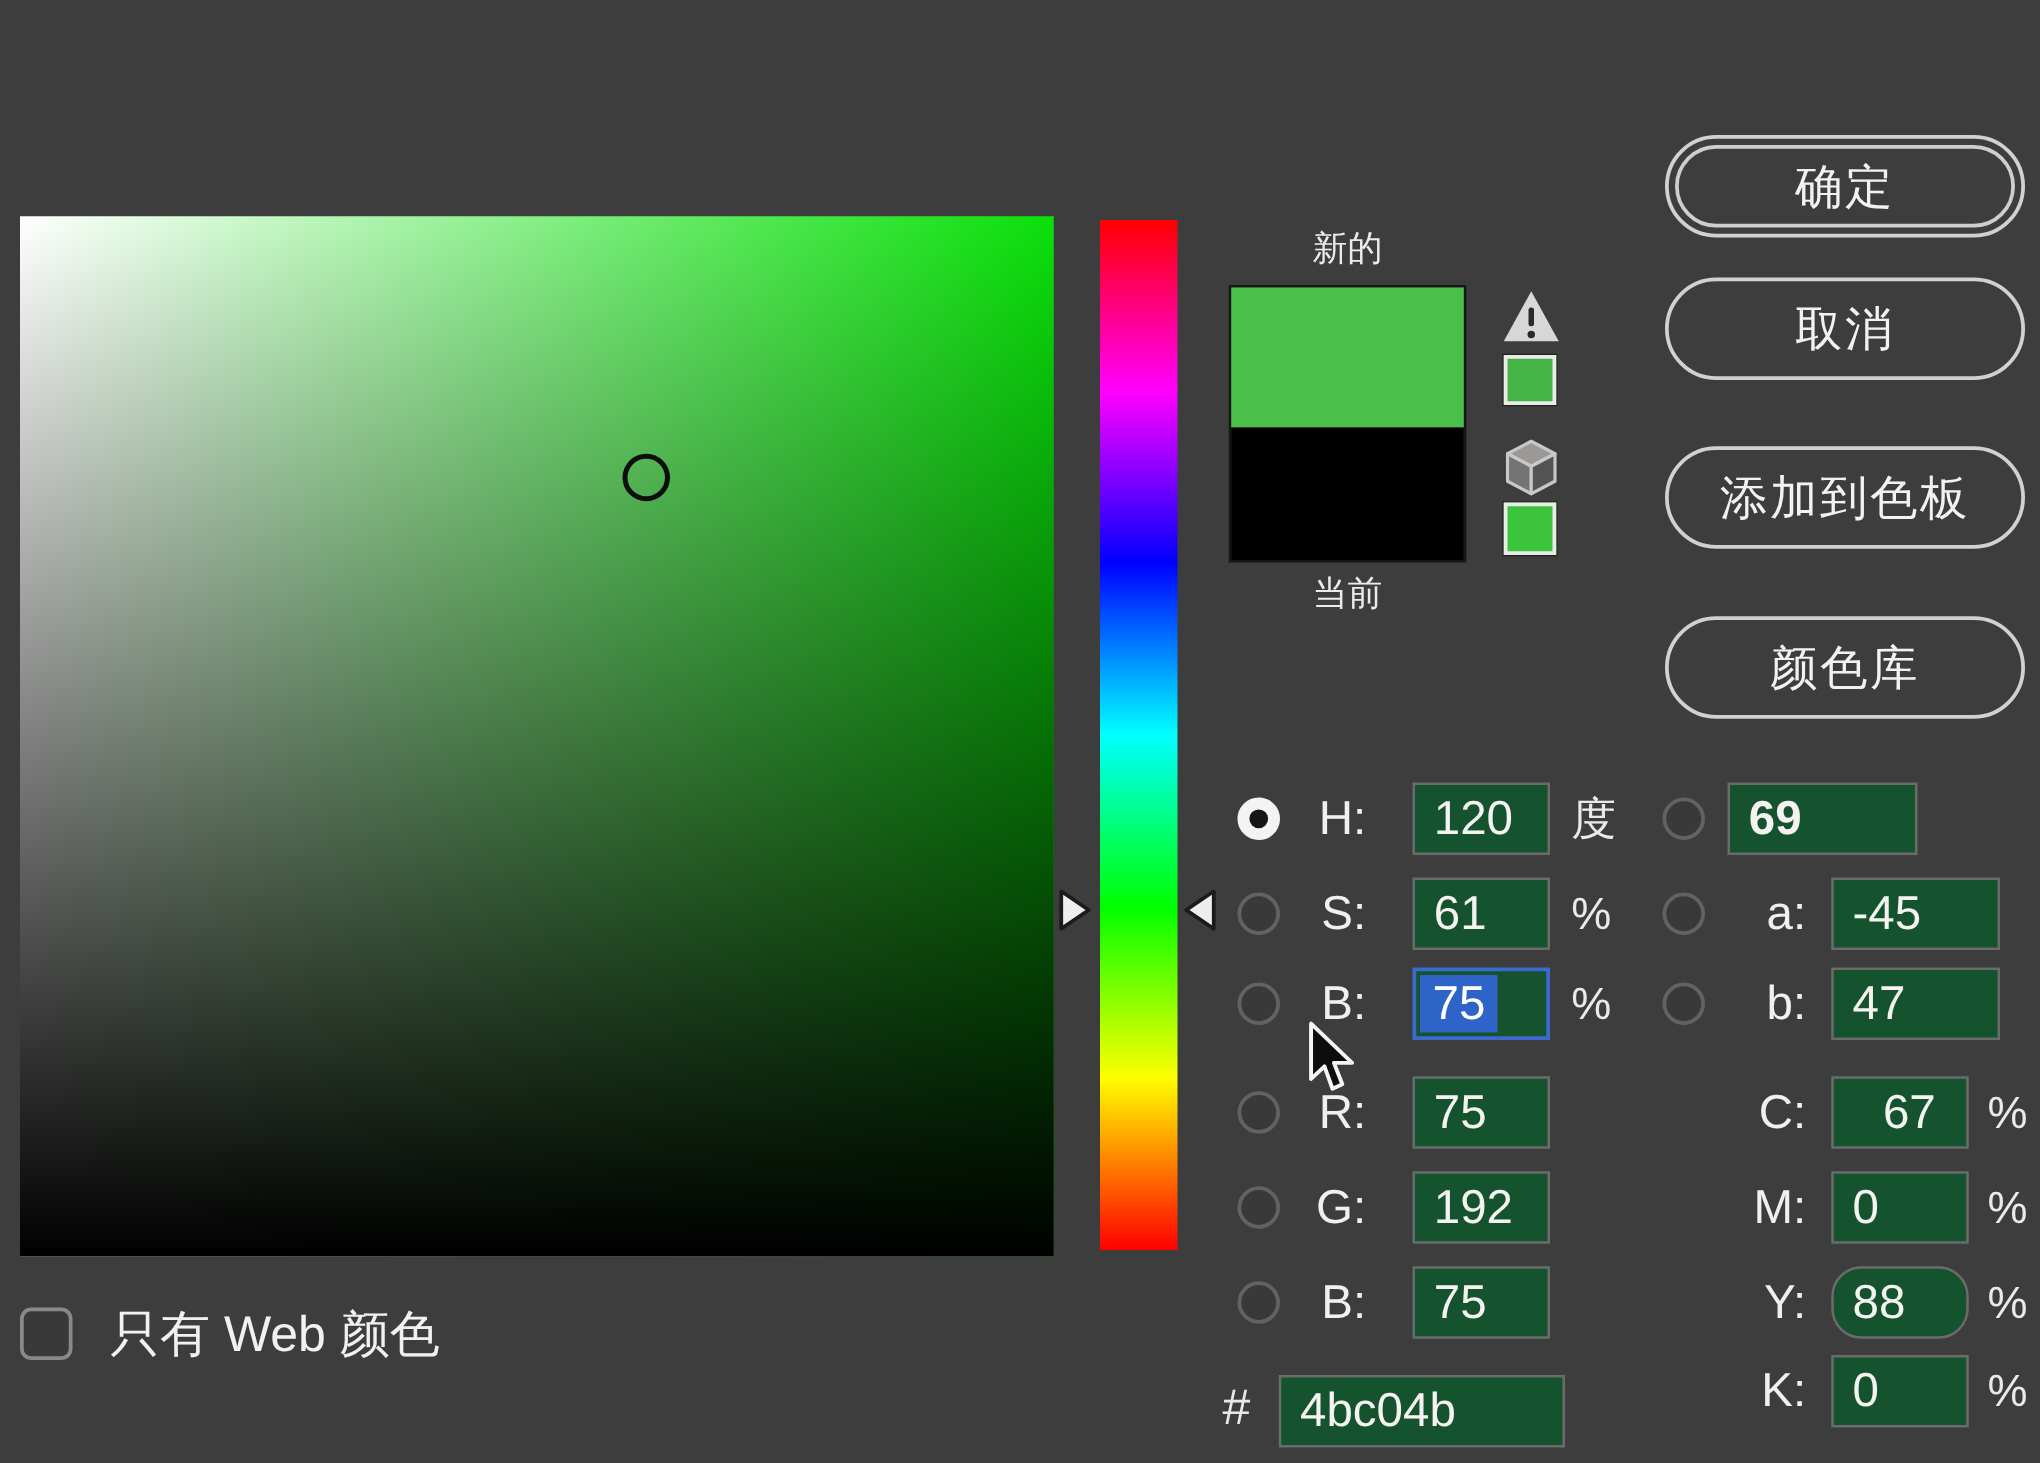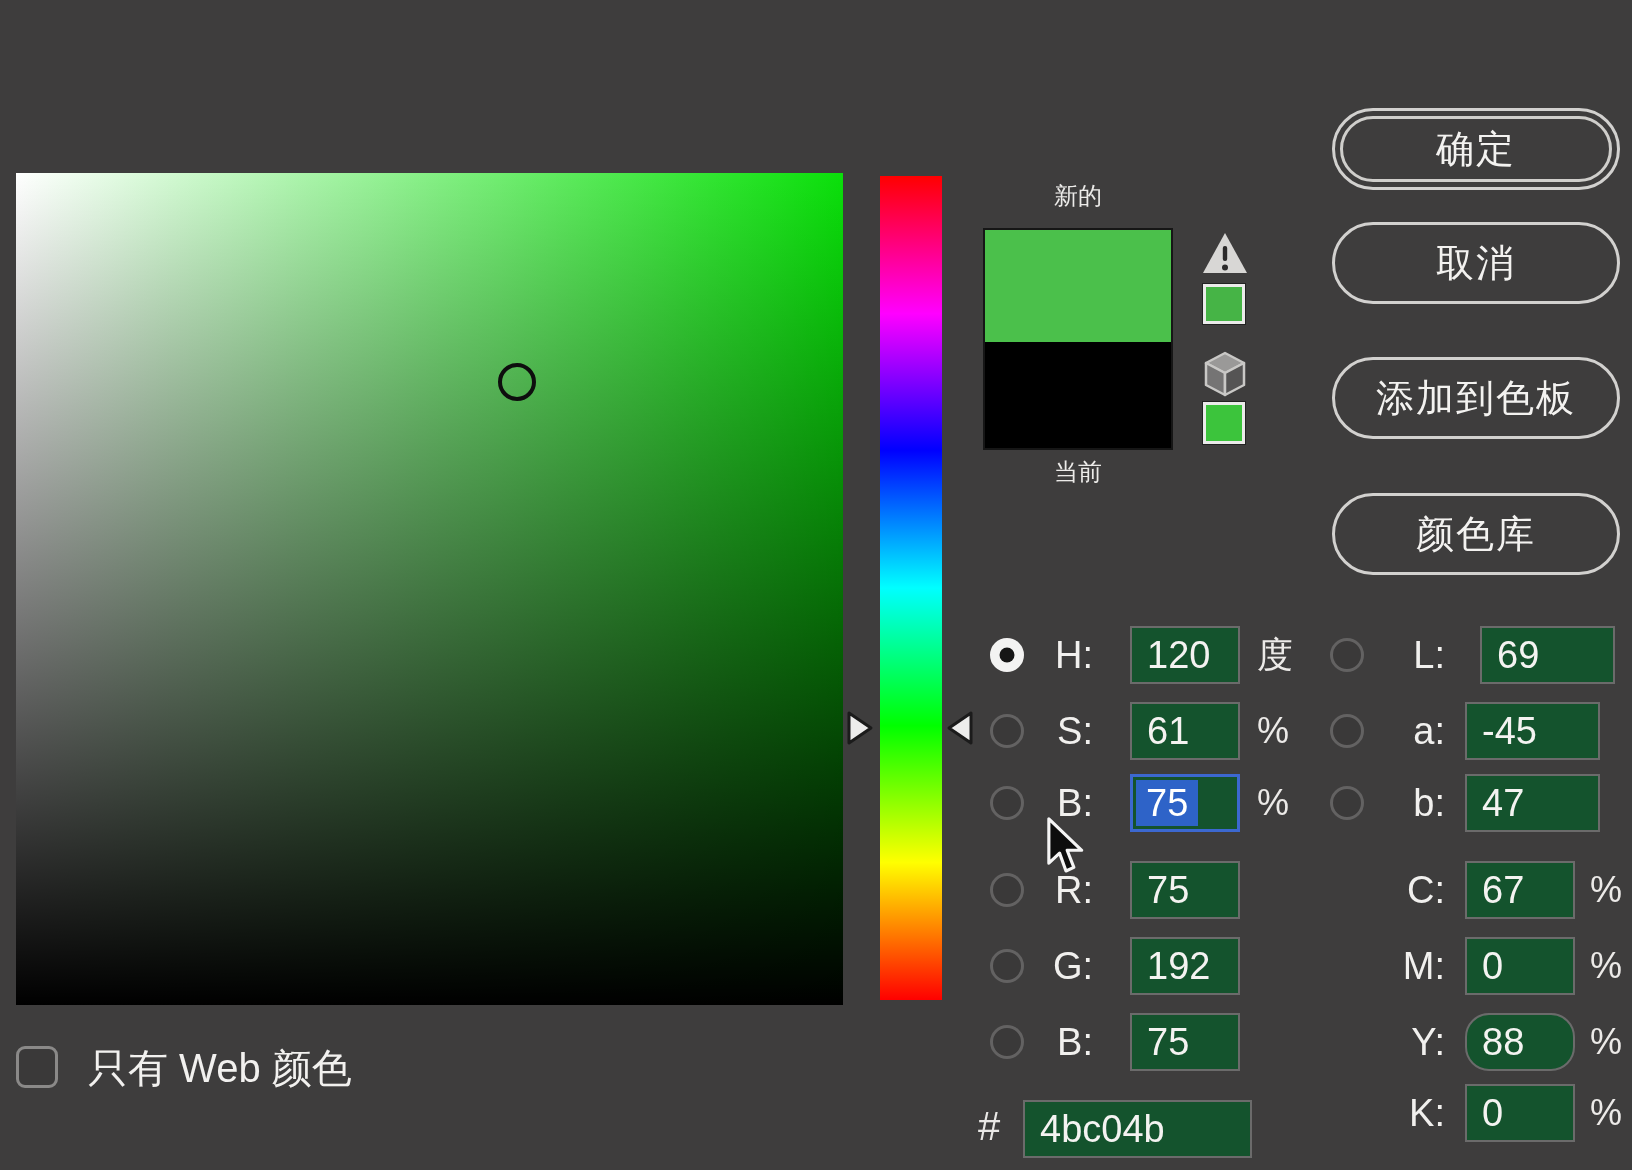--- a/index.html
+++ b/index.html
@@ -31,21 +31,21 @@
   
   .hue-slider{
     position:absolute;left:880px;top:176px;width:62px;height:824px;
     background:linear-gradient(to bottom,
       #ff0000 0%, #ff00ff 16.7%, #0000ff 33.3%, #00ffff 50%,
       #00ff00 66.7%, #ffff00 83.3%, #ff0000 100%);
   }
   .hue-handle{position:absolute;width:28px;height:38px;}
 
   
-  .swatch-label{position:absolute;left:983px;width:190px;text-align:center;font-size:24px;color:#ecebe9;}
+  .swatch-label{position:absolute;left:983px;width:190px;text-align:center;font-size:28px;color:#ecebe9;}
   .swatch-stack{position:absolute;left:983px;top:228px;width:190px;height:222px;border:2px solid #161616;}
   .swatch-new{width:100%;height:112px;}
   .swatch-current{width:100%;height:106px;}
   .mini-swatch{position:absolute;width:42px;height:40px;border:3px solid #ebebea;box-shadow:0 0 0 1px #222;}
 
   
   .btn{
     position:absolute;left:1332px;width:288px;height:82px;
     border:3px solid #d2d1cf;border-radius:44px;background:transparent;
     display:flex;align-items:center;justify-content:center;
@@ -172,38 +172,38 @@
     </div>
 
   <div class="radio" style="left:990px;top:1025px;"></div>
   <span class="lbl" style="left:1018px;top:1016px;width:75px;">B:</span>
   <div class="box" style="left:1130px;top:1013px;width:110px;">
       <span class="val">75</span>
     </div>
 
   <div class="radio" style="left:1330px;top:638px;"></div>
   <span class="lbl" style="left:1365px;top:629px;width:80px;">L:</span>
-  <div class="box" style="left:1480px;top:626px;width:135px;">
+  <div class="box" style="left:1382px;top:626px;width:152px;font-weight:bold;">
       <span class="val">69</span>
     </div>
 
   <div class="radio" style="left:1330px;top:714px;"></div>
   <span class="lbl" style="left:1365px;top:705px;width:80px;">a:</span>
   <div class="box" style="left:1465px;top:702px;width:135px;">
       <span class="val">-45</span>
     </div>
 
   <div class="radio" style="left:1330px;top:786px;"></div>
   <span class="lbl" style="left:1365px;top:777px;width:80px;">b:</span>
   <div class="box" style="left:1465px;top:774px;width:135px;">
       <span class="val">47</span>
     </div>
 
   <span class="lbl" style="left:1365px;top:864px;width:80px;">C:</span>
-  <div class="box" style="left:1465px;top:861px;width:110px;">
+  <div class="box" style="left:1465px;top:861px;width:110px;justify-content:center;">
       <span class="val">67</span>
     </div>
   <span class="unit" style="left:1590px;top:864px;width:42px;">%</span>
 
   <span class="lbl" style="left:1365px;top:940px;width:80px;">M:</span>
   <div class="box" style="left:1465px;top:937px;width:110px;">
       <span class="val">0</span>
     </div>
   <span class="unit" style="left:1590px;top:940px;width:42px;">%</span>
 

